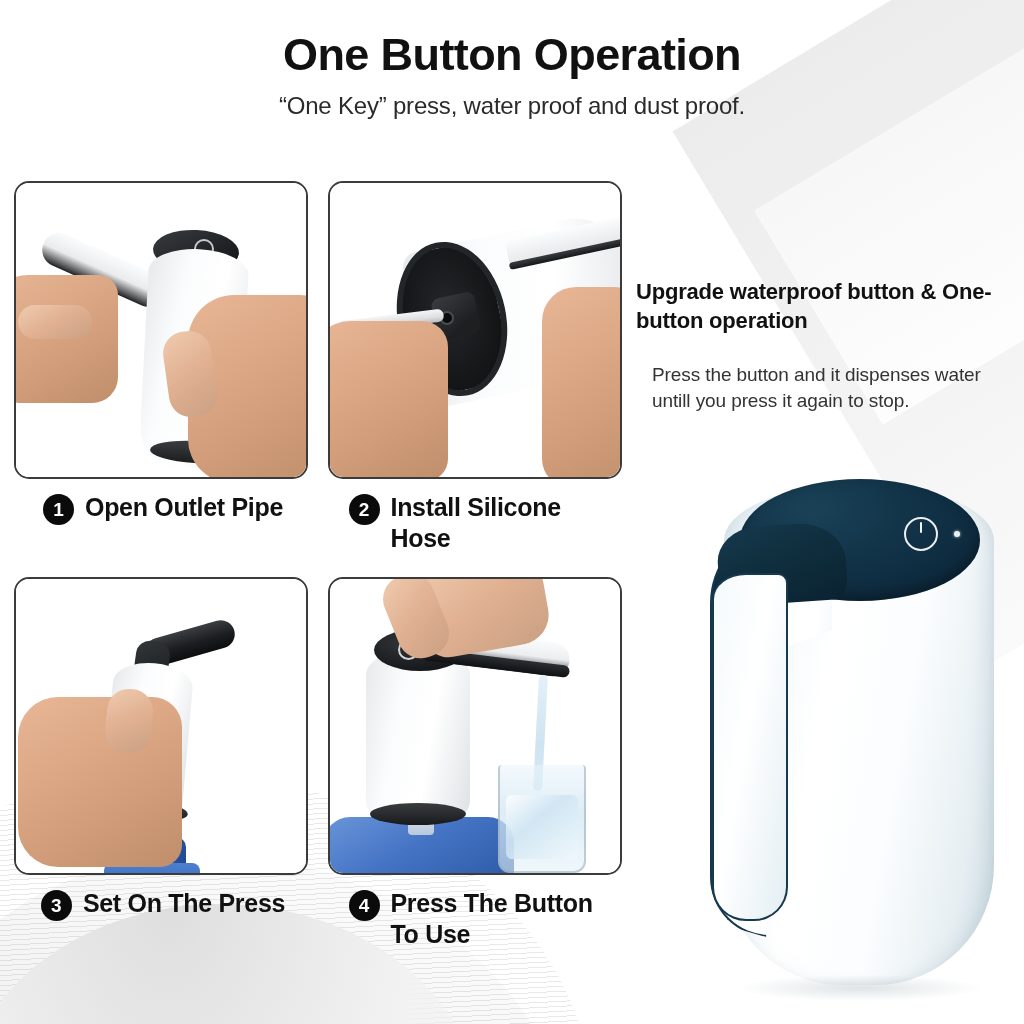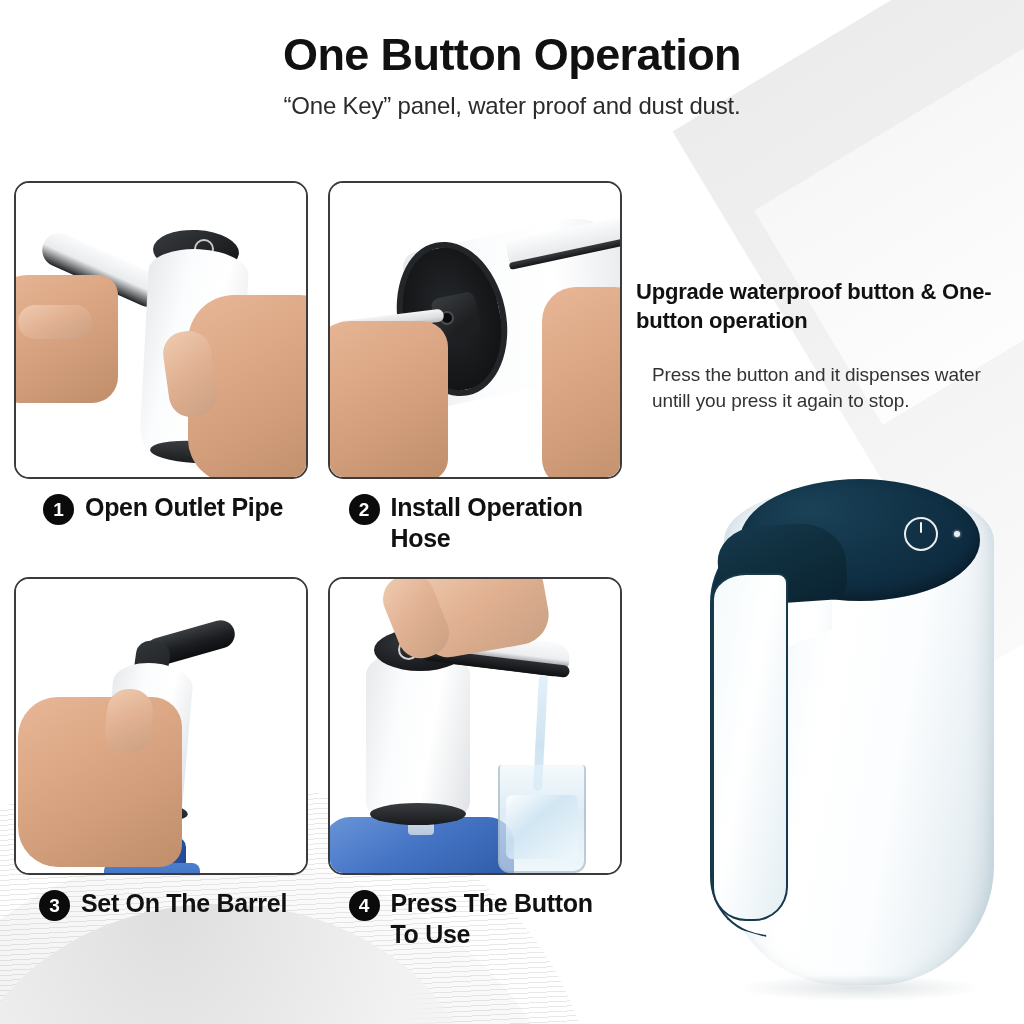--- a/index.html
+++ b/index.html
@@ -259,21 +259,21 @@
   <div class="bg-layer">
     <div class="band-tr"></div>
     <div class="band-tr2"></div>
     <div class="band-bl2"></div>
     <div class="band-bl"></div>
     <div class="band-bl3"></div>
   </div>
 
   <div class="header">
     <h1 class="title">One Button Operation</h1>
-    <p class="subtitle">“One Key” panel, water proof and dust dust.</p>
+    <p class="subtitle">“One Key” press, water proof and dust proof.</p>
   </div>
 
   <div class="steps">
 
     <div class="row">
 
       <div class="step">
         <div class="photo">
           <div class="scene">
             <div class="s1-arm"></div>
@@ -302,21 +302,21 @@
             <div class="s2-cap"></div>
             <div class="s2-hub"></div>
             <div class="s2-hole"></div>
             <div class="s2-hose"></div>
             <div class="s2-hand-l sk"></div>
             <div class="s2-hand-r sk"></div>
           </div>
         </div>
         <div class="caption">
           <div class="badge">2</div>
-          <div class="caption-text">Install Operation Hose</div>
+          <div class="caption-text">Install Silicone Hose</div>
         </div>
       </div>
 
     </div>
 
     <div class="row">
 
       <div class="step">
         <div class="photo">
           <div class="scene">
@@ -326,21 +326,21 @@
             <div class="s3-base"></div>
             <div class="s3-tube"></div>
             <div class="s3-cap blu"></div>
             <div class="s3-bottle"></div>
             <div class="s3-hand sk"></div>
             <div class="s3-thumb sk2"></div>
           </div>
         </div>
         <div class="caption">
           <div class="badge">3</div>
-          <div class="caption-text">Set On The Barrel</div>
+          <div class="caption-text">Set On The Press</div>
         </div>
       </div>
 
       <div class="step">
         <div class="photo">
           <div class="scene">
             <div class="s4-bottle"></div>
             <div class="s4-neck"></div>
             <div class="s4-dev dev-white"></div>
             <div class="s4-base"></div>

